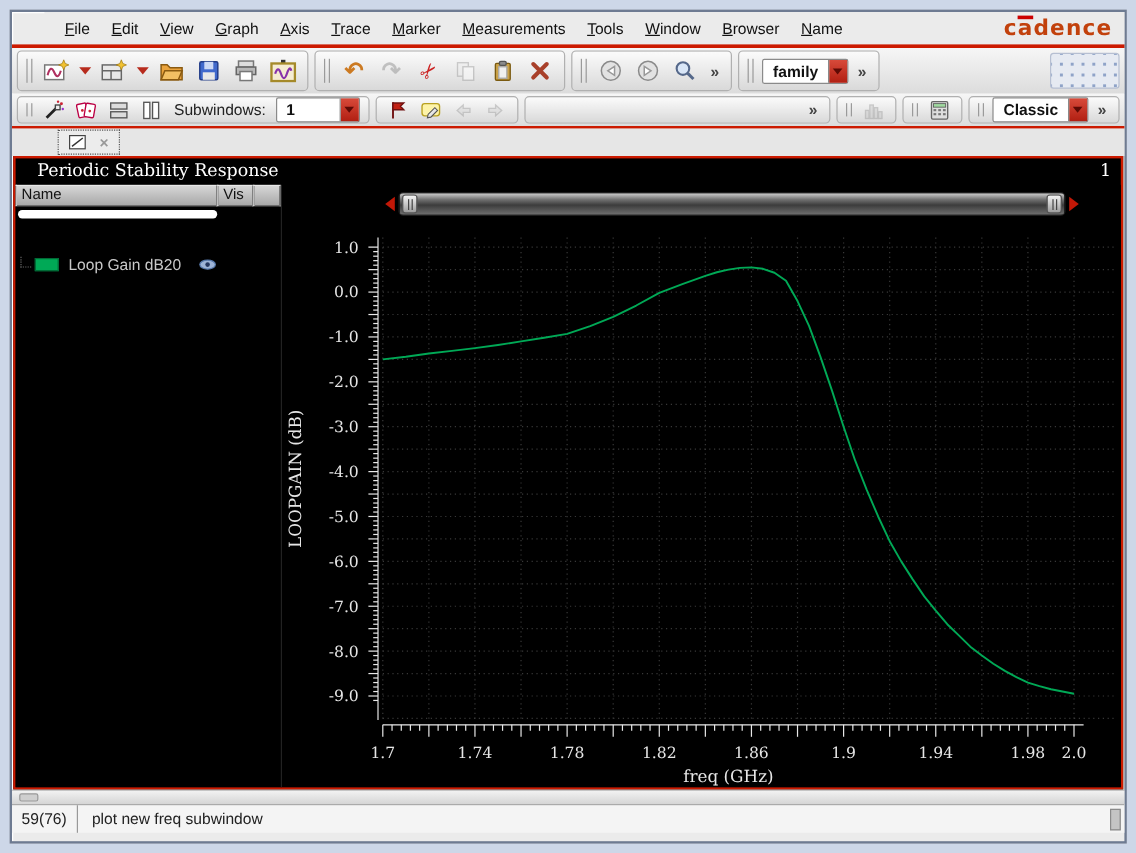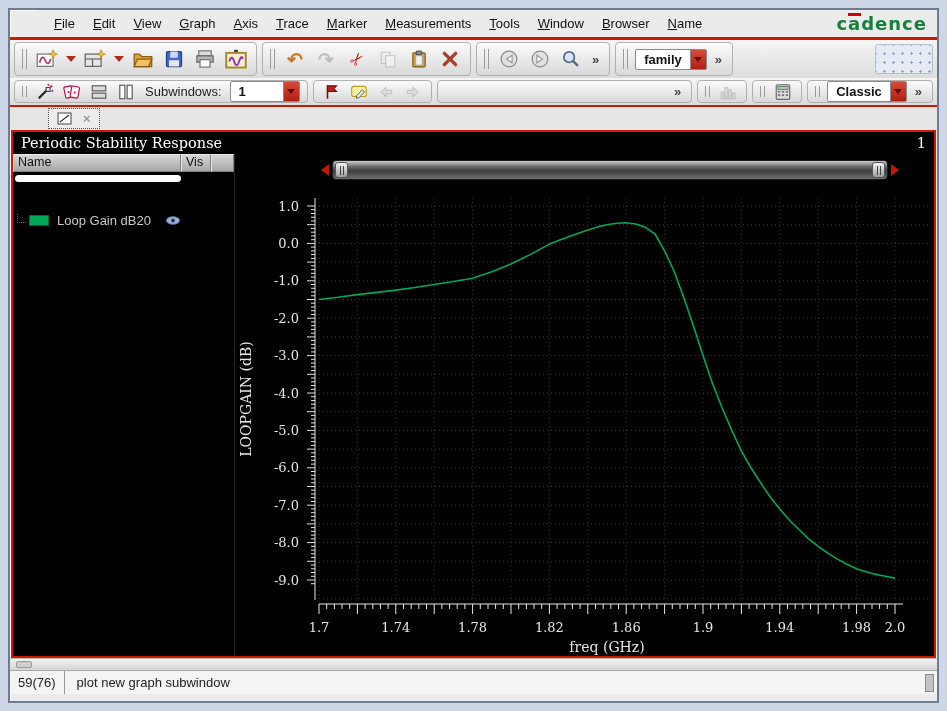--- a/index.html
+++ b/index.html
@@ -7,21 +7,21 @@
   body { padding:8px; width:947px; height:711px; }
   .window { width:931px; height:695px; border:2px solid #6e7b92; background:#ebebeb;
             box-shadow:inset 1px 1px 0 #fff; display:flex; flex-direction:column; }
 
   
   .menu-bar { height:27px; display:flex; align-items:center; gap:4px; padding:0 10px;
               background:#ebebeb; font-size:13px; color:#111;margin-left:27px; }
   .menu-item { display:inline-block; padding:3px 7px; cursor:default; }
   .menu-item::first-letter { text-decoration:underline; }
   .logo { margin-left:auto; font-family:"DejaVu Sans",sans-serif; font-weight:bold;
-          font-size:18px; letter-spacing:1px; color:#15803d; }
+          font-size:18px; letter-spacing:1px; color:#c2410c; }
   .logo .logo-a { display:inline-block; border-top:3px solid #cc0000; line-height:15px; }
   .red-rule { height:3px; background:#cc1a00; }
 
   
   .toolbar { display:flex; align-items:center; padding:2px 4px; gap:5px;
              background:linear-gradient(180deg,#f6f6f6,#dcdcdc); }
   .toolbar.row1 { height:38px; }
   .toolbar.row2 { height:27px; }
   .tb-group { display:flex; align-items:center; gap:5px; padding:2px 7px;
               background:linear-gradient(180deg,#fbfbfb,#d9d9d9);
@@ -50,21 +50,21 @@
   
   .tab-bar { height:25px; border-top:2px solid #cc1a00; background:#e6e6e6;
              display:flex; align-items:flex-end; padding-left:38px; }
   .tab { display:flex; align-items:center; gap:6px; border:1px dotted #555; background:#ececec;
          padding:2px 8px; font-size:12.5px; color:#222; margin-bottom:1px; }
   .tab-close { color:#999; font-weight:bold; font-size:13px; padding-left:4px; }
 
   
   .graph-window { border:2px solid #cc1a00; background:#000; margin:0 1px; }
   .graph-title-row { height:22px; display:flex; align-items:center; justify-content:space-between;
-           padding:0 8px; color:#fff; font-family:"DejaVu Serif",serif; font-size:14.5px; }
+           padding:0 8px; color:#fff; font-family:"DejaVu Serif",serif; font-size:14.5px;margin-left:10px; }
   .graph-body { display:flex; height:502px; }
 
   
   .trace-panel { width:222px; background:#000; border-right:1px solid #222; flex:none; }
   .panel-header { display:flex; height:18px; font-size:12.5px; color:#111; }
   .panel-header .cell { background:linear-gradient(180deg,#d6d6d6,#a8a8a8); border:1px solid #808080;
            border-left-color:#e8e8e8; border-top-color:#e8e8e8; padding:0 4px; overflow:hidden; }
   .col-name { width:168px; }
   .col-vis { width:30px; }
   .col-extra { flex:1; }
@@ -647,17 +647,17 @@
           </svg>
       </div>
     </div>
   </div>
 
   <div class="hscroll-strip">
     <span class="hscroll-grip"></span>
   </div>
   <div class="status-bar">
     <span class="status-counter">59(76)</span>
-    <span class="status-message">plot new graph subwindow</span>
+    <span class="status-message">plot new freq subwindow</span>
     <span class="status-grip"></span>
   </div>
 
 </div>
 
 </body></html>

